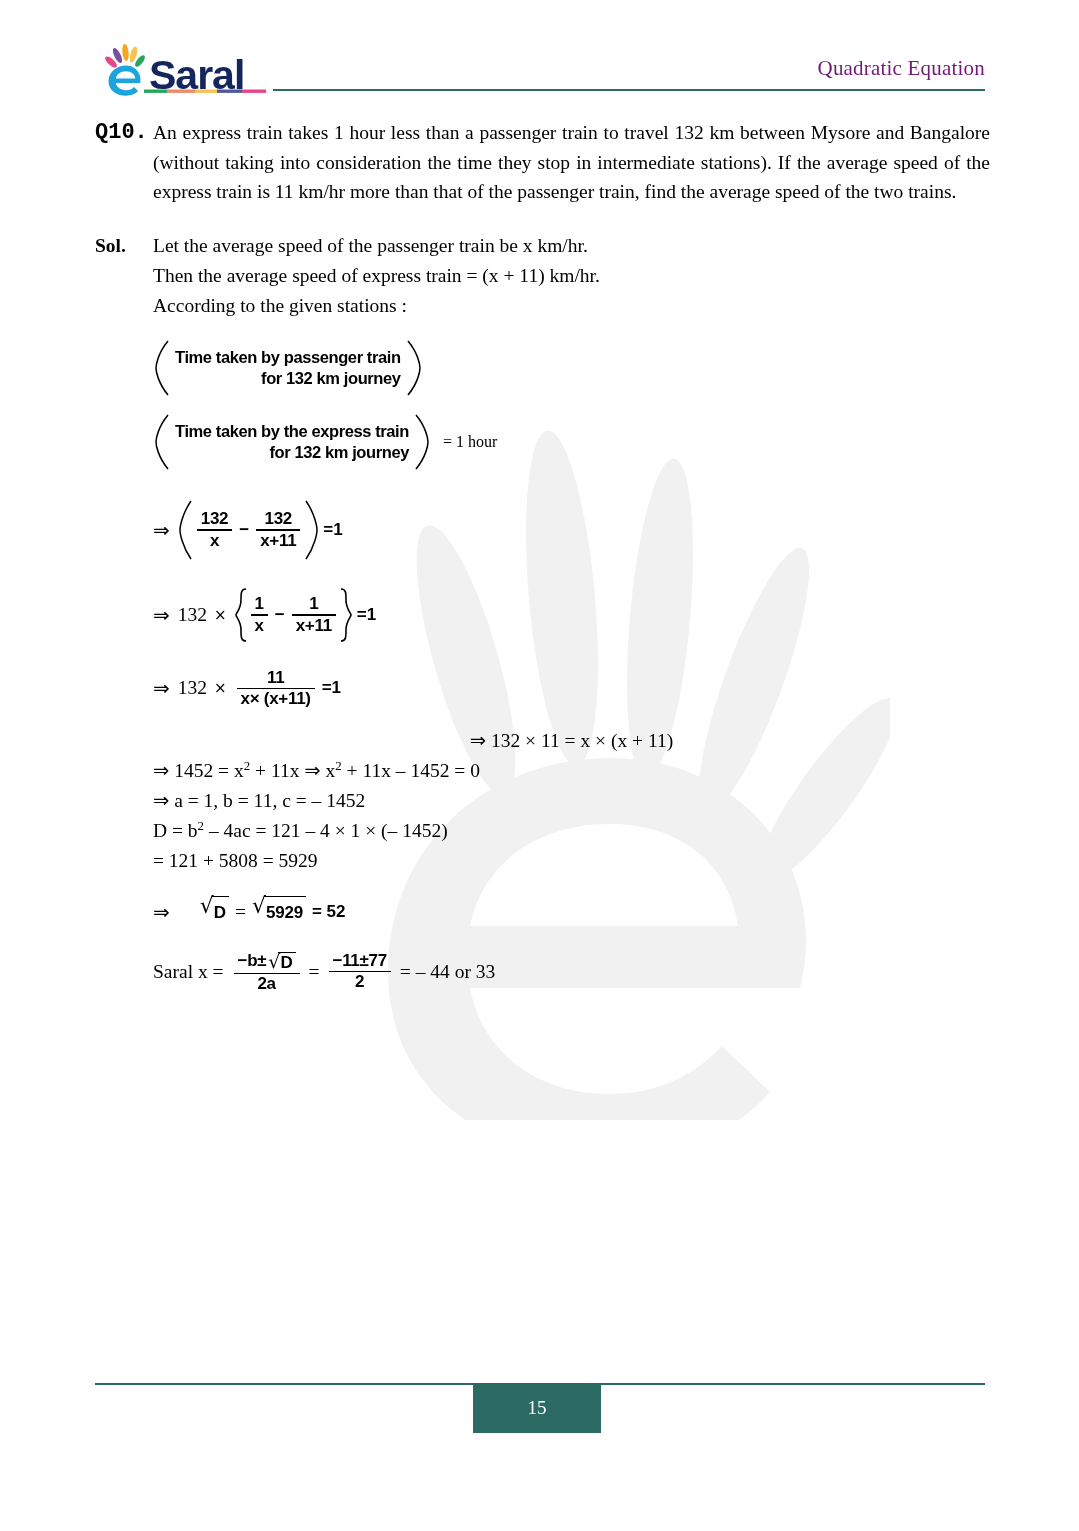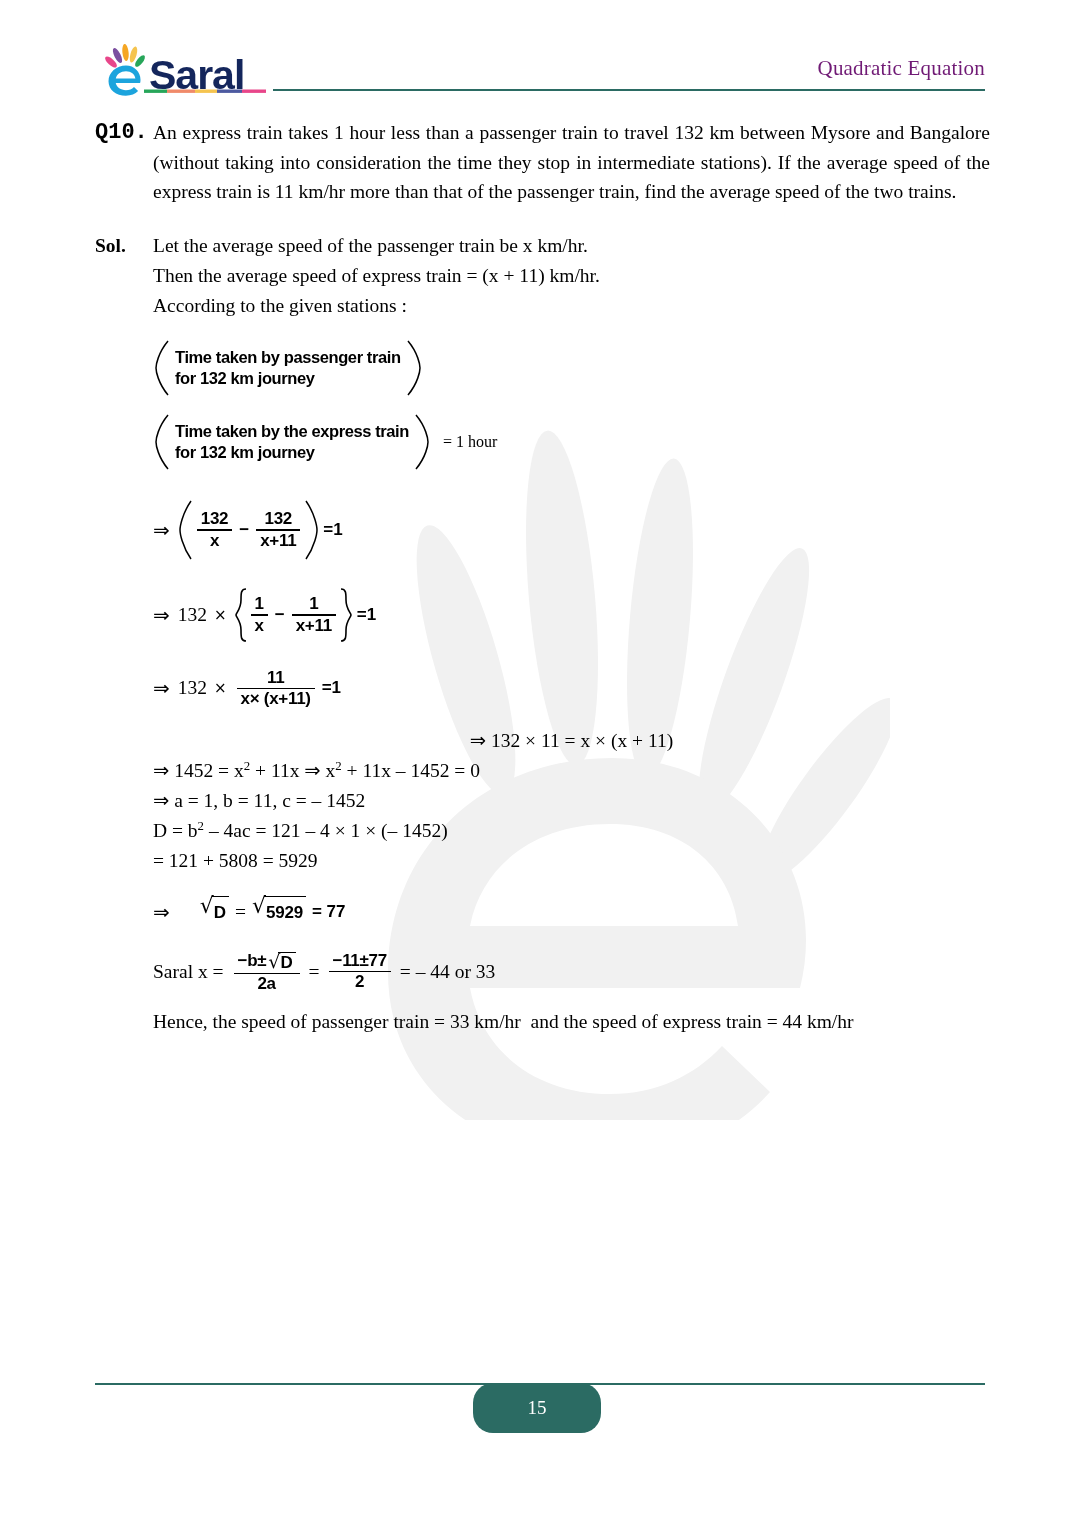--- a/index.html
+++ b/index.html
@@ -142,21 +142,21 @@
     line-height: 21px;
     color: #000;
   }
 
   .bracket-box {
     display: flex;
     align-items: center;
   }
   .bracket-lines {
     padding: 0 4px;
-    text-align: left;
+    text-align: right;
   }
   .bracket-lines .l1 { display: block; white-space: nowrap; }
   .bracket-lines .l2 { display: block; white-space: nowrap; }
 
   .eq-after {
     font-size: 16px;
     margin-left: 12px;
     font-family: "Liberation Serif", serif;
   }
 
@@ -252,21 +252,20 @@
     top: 12px;
     width: 128px;
     height: 50px;
     background: #2b6b63;
     color: #ffffff;
     font-family: "Liberation Serif", serif;
     font-size: 19px;
     display: flex;
     align-items: center;
     justify-content: center;
-    border-radius: 20px;
   }
 
   sup { font-size: 0.66em; vertical-align: super; line-height: 0; }
 </style>
 </head>
 <body>
 
 <div class="watermark">
   <svg viewBox="0 0 560 760" xmlns="http://www.w3.org/2000/svg">
     <g fill="#f1f1f1">
@@ -464,21 +463,21 @@
           <span style="width:22px;display:inline-block;"></span>
           <span class="radical">
             <span class="rsym">√</span>
             <span class="rbody">D</span>
           </span>
           <span class="ser" style="margin:0 6px;">=</span>
           <span class="radical">
             <span class="rsym">√</span>
             <span class="rbody">5929</span>
           </span>
-          <span class="eq-bold" style="margin-left:6px;">= 77</span>
+          <span class="eq-bold" style="margin-left:6px;">= 52</span>
         </div>
 
         <div class="mathrow" style="margin-top:22px;">
           <span class="ser">Saral x =</span>
           <span class="frac" style="margin-left:10px;">
             <span class="num">
               <span class="fbold">−b±</span><span class="radical" style="margin-left:2px;">
                   <span class="rsym" style="font-size:19px;">√</span>
                   <span class="rbody">D</span>
                 </span>
@@ -488,21 +487,20 @@
           </span>
           <span class="ser" style="margin:0 6px;">=</span>
           <span class="frac">
             <span class="num fbold">−11±77</span>
             <span class="bar"></span>
             <span class="den fbold">2</span>
           </span>
           <span class="ser" style="margin-left:6px;">= – 44 or 33</span>
         </div>
 
-        <div class="solline" style="margin-top:14px;">Hence, the speed of passenger train = 33 km/hr  and the speed of express train = 44 km/hr</div>
 
       </div>
     </div>
   </div>
 
   <div class="footer">
     <div class="footer-rule"></div>
     <div class="page-num-box">15</div>
   </div>
 

